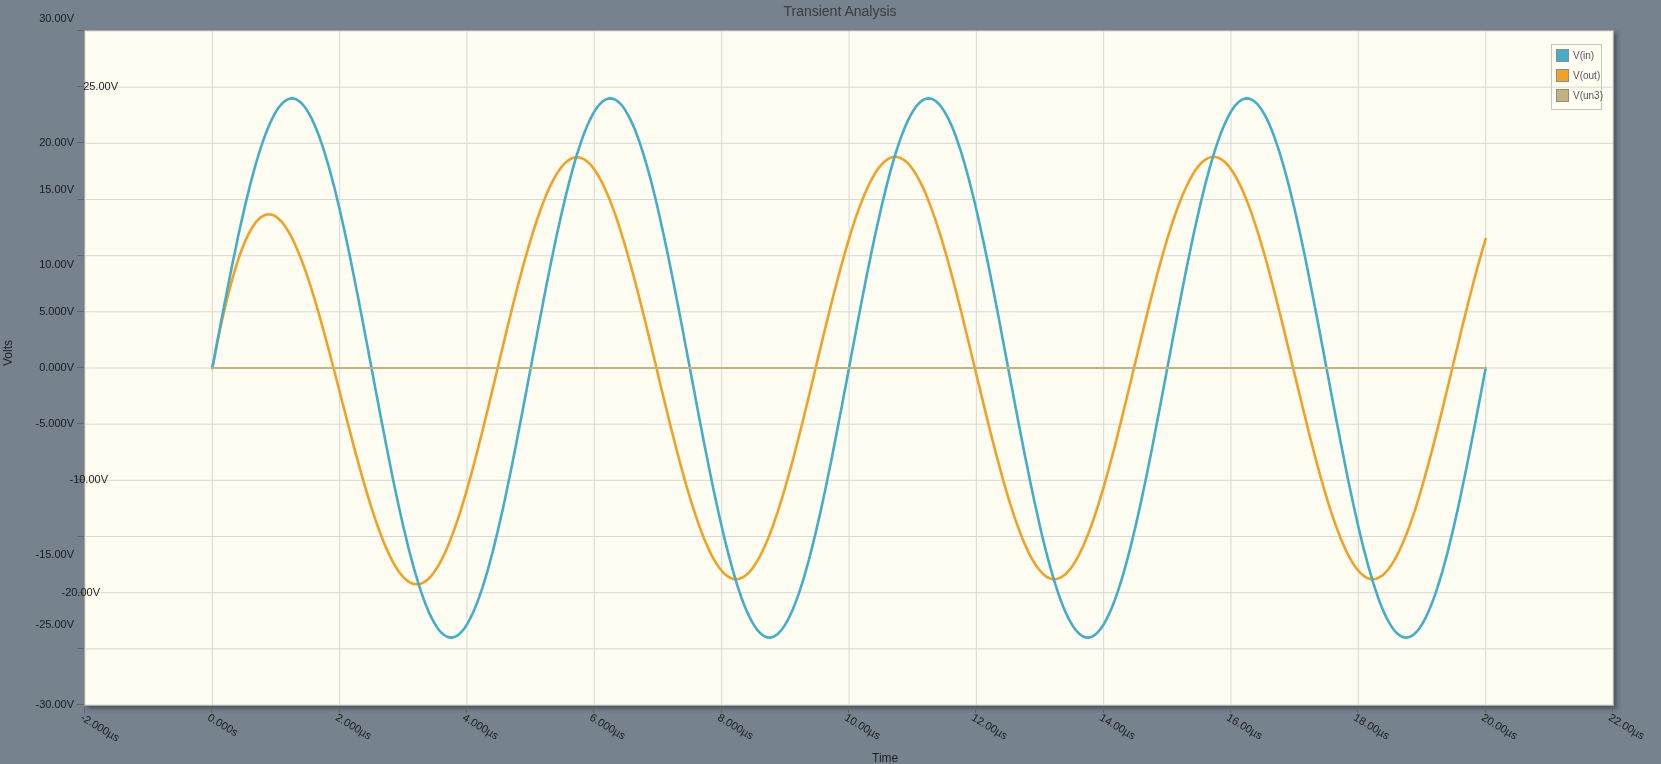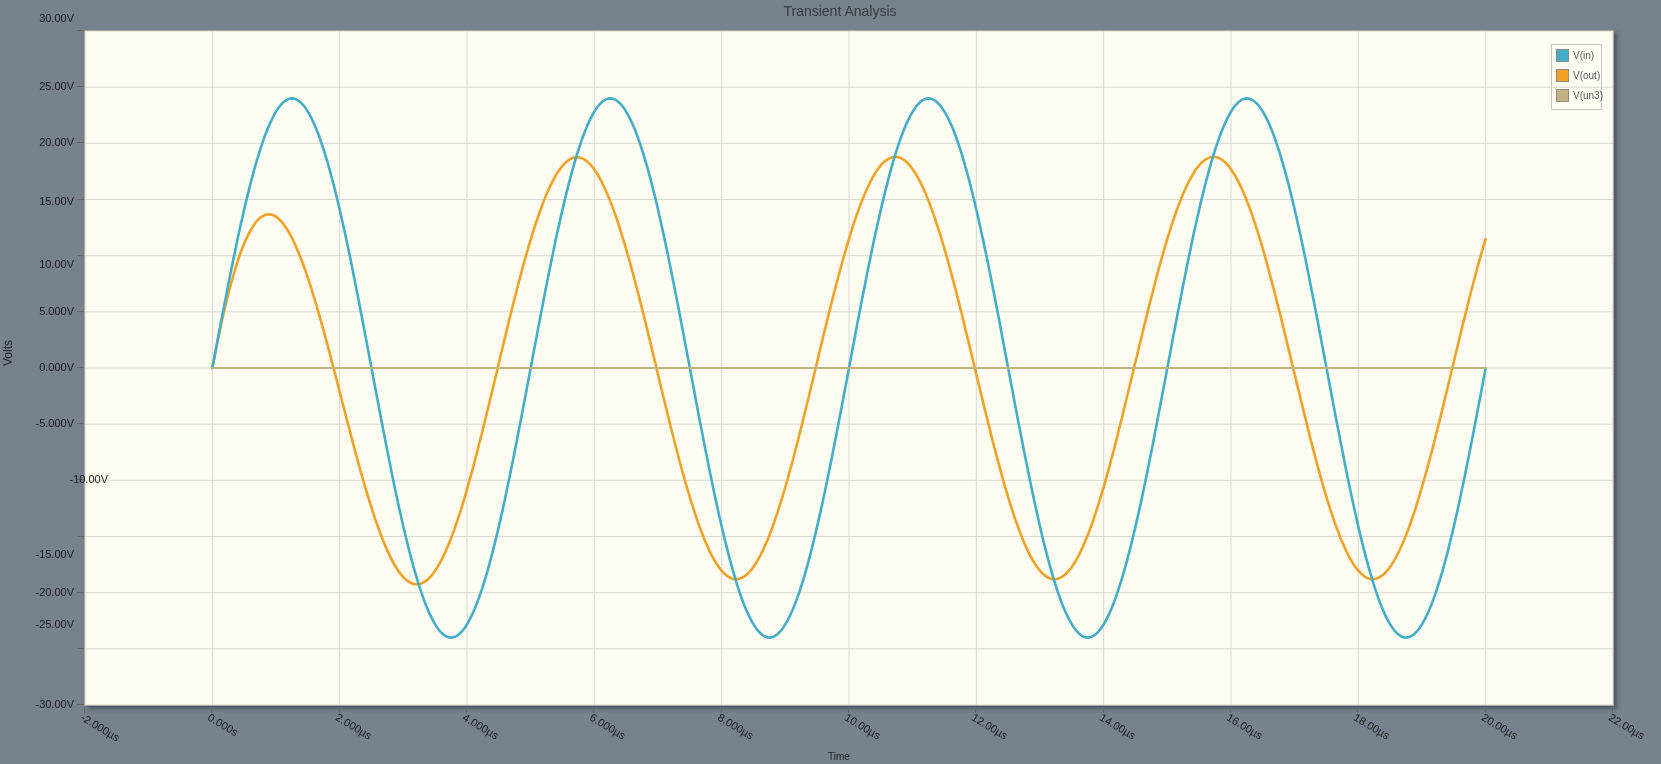--- a/index.html
+++ b/index.html
@@ -16,21 +16,21 @@
     position:absolute;left:84px;top:30px;width:1530px;height:676px;
     background:#fffdf2;border:1px solid #aaa9a0;box-sizing:border-box;
     box-shadow:3px 3px 4px rgba(25,30,40,.42);
   }
   .plot svg{position:absolute;left:0;top:0;width:1528px;height:674px}
   .y-axis-title{
     position:absolute;left:-10px;top:346px;width:36px;text-align:center;
     transform:rotate(-90deg);font-size:12px;color:#1f2023;
   }
   .x-axis-title{
-    position:absolute;left:828px;top:751px;font-size:10px;color:#1f2023;
+    position:absolute;left:872px;top:751px;font-size:12px;color:#1f2023;
   }
   .ytl{position:absolute;left:0;width:74px;text-align:right;font-size:11px;color:#1b1c1e;line-height:12px}
   .ytk{position:absolute;left:77px;width:7px;height:1px;background:#66665f}
   .xtk{position:absolute;top:707px;width:1px;height:6px;background:#66665f}
   .xtl{
     position:absolute;top:711px;font-size:11px;color:#1b1c1e;white-space:nowrap;
     transform:rotate(31deg);transform-origin:0 0;
   }
   .legend{
     position:absolute;left:1466px;top:13px;width:51px;
@@ -70,39 +70,39 @@
       </div>
     </div>
 </div>
 
 <div class="y-axis-title">Volts</div>
 <div class="x-axis-title">Time</div>
 <div id="y-axis">
     <div class="ytk" style="top: 30px;"></div>
     <div class="ytl" style="top: 12px;">30.00V</div>
     <div class="ytk" style="top: 86.1667px;"></div>
-    <div class="ytl" style="top: 80.1667px;">25.00V</div>
+    <div class="ytl" style="top: 80.1667px; padding-left: 44px;">25.00V</div>
     <div class="ytk" style="top: 142.333px;"></div>
     <div class="ytl" style="top: 136.333px;">20.00V</div>
     <div class="ytk" style="top: 198.5px;"></div>
-    <div class="ytl" style="top: 195px;">15.00V</div>
+    <div class="ytl" style="top: 183px;">15.00V</div>
     <div class="ytk" style="top: 254.667px;"></div>
     <div class="ytl" style="top: 258px;">10.00V</div>
     <div class="ytk" style="top: 310.833px;"></div>
     <div class="ytl" style="top: 305px;">5.000V</div>
     <div class="ytk" style="top: 367px;"></div>
     <div class="ytl" style="top: 361px;">0.000V</div>
     <div class="ytk" style="top: 423.167px;"></div>
     <div class="ytl" style="top: 417.167px;">-5.000V</div>
     <div class="ytk" style="top: 479.333px;"></div>
     <div class="ytl" style="top: 473.333px; padding-left: 34px;">-10.00V</div>
     <div class="ytk" style="top: 535.5px;"></div>
     <div class="ytl" style="top: 548px;">-15.00V</div>
     <div class="ytk" style="top: 591.667px;"></div>
-    <div class="ytl" style="top: 585.667px;">-20.00V</div>
+    <div class="ytl" style="top: 585.667px; margin-left: 26px;">-20.00V</div>
     <div class="ytk" style="top: 647.833px;"></div>
     <div class="ytl" style="top: 618px;">-25.00V</div>
     <div class="ytk" style="top: 704px;"></div>
     <div class="ytl" style="top: 698px;">-30.00V</div>
   </div>
 <div id="x-axis">
     <div class="xtk" style="left: 84px;"></div>
     <div class="xtl" style="left: 85px;">-2.000µs</div>
     <div class="xtk" style="left: 211.333px;"></div>
     <div class="xtl" style="left: 212.333px;">0.000s</div>

